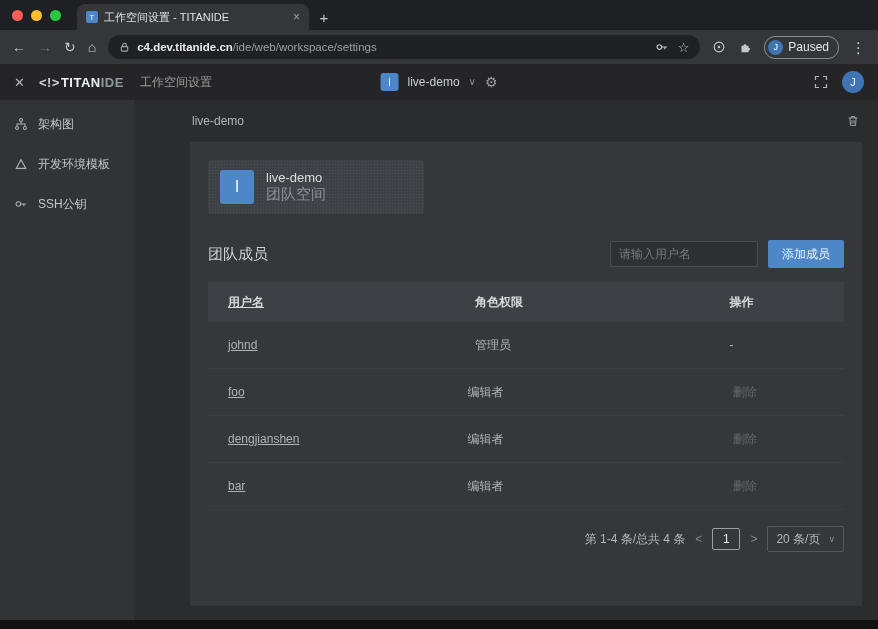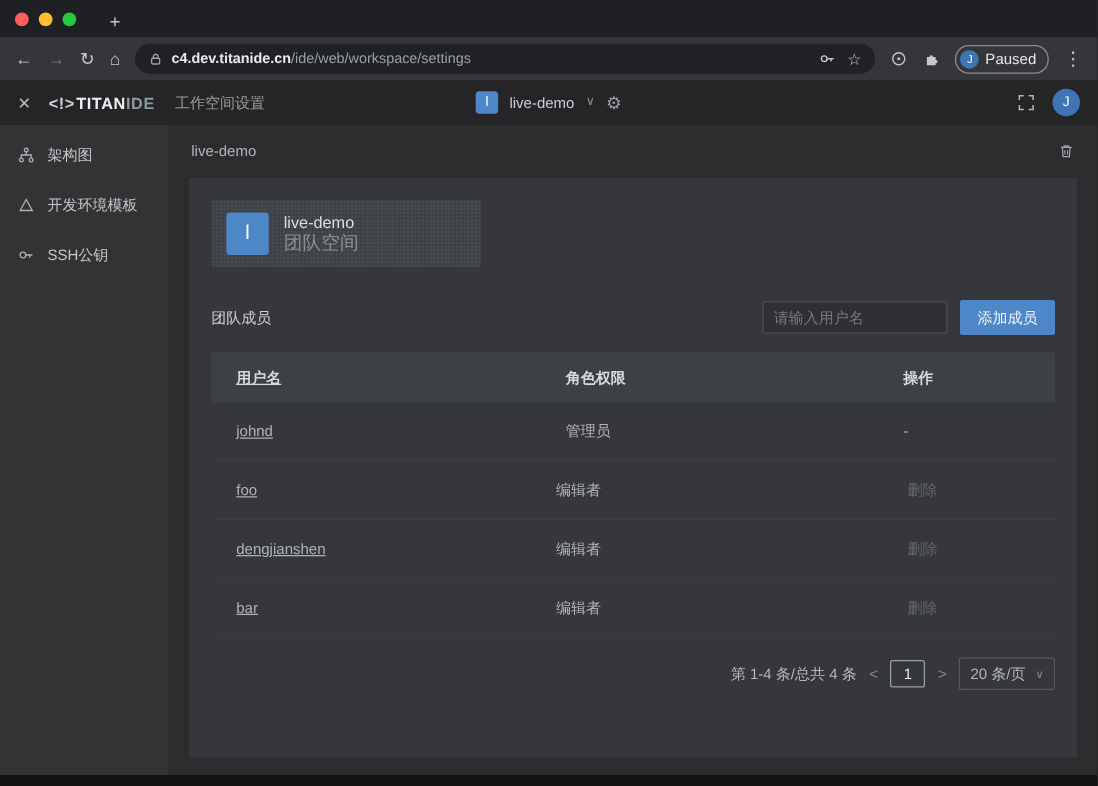--- a/index.html
+++ b/index.html
@@ -52,37 +52,37 @@
   .tile.sm{width:18px;height:18px;font-size:11px;}
   .tile.lg{width:34px;height:34px;font-size:16px;}
   .ws-name{color:#c9cdd1;font-size:12px;}
   .chev{color:#8a8d91;font-size:10px;line-height:1;}
   .hgear{color:#9a9da1;font-size:14px;line-height:1;}
   .hright{margin-left:auto;display:flex;align-items:center;gap:14px;}
   .fsicon{color:#b5b8bb;display:flex;}
   .avatar{width:22px;height:22px;border-radius:50%;background:#3f74b5;color:#fff;font-size:11px;display:flex;align-items:center;justify-content:center;}
 
   
-  .mainrow{flex:1;display:flex;min-height:0;}
+  .mainrow{flex:1;display:flex;min-height:0;gap:39px;}
   .sidebar{width:135px;background:#323335;padding-top:4px;flex:0 0 auto;}
   .side-item{height:40px;display:flex;align-items:center;gap:10px;padding:0 14px;color:#c3c6c9;font-size:12px;cursor:default;}
   .side-item svg{color:#aeb1b5;flex:0 0 auto;}
   .content{flex:1;display:flex;flex-direction:column;background:#2b2c2e;min-width:0;}
   .contentbar{height:42px;display:flex;align-items:center;padding:0 18px;color:#b3b6b9;font-size:12px;flex:0 0 auto;}
   .trash{margin-left:auto;color:#a6a9ad;display:flex;}
   .panel{flex:1;margin:0 16px 14px;background:#35373a;padding:18px 18px 10px;display:flex;flex-direction:column;min-height:0;}
 
   .ws-card{width:192px;background-color:#3e4146;
     background-image:radial-gradient(rgba(255,255,255,0.07) 1px,transparent 1px);
     background-size:3px 3px;border-radius:3px;padding:10px 12px;display:flex;align-items:center;gap:12px;}
   .ws-card-name{color:#dcdee0;font-size:13px;}
   .ws-card-type{color:#8d9094;font-size:15px;margin-top:0;}
 
   .members-head{margin-top:26px;display:flex;align-items:center;}
-  .sec-title{color:#cfd2d5;font-size:12px;}
+  .sec-title{color:#cfd2d5;font-size:15px;}
   .member-input{margin-left:auto;width:130px;height:24px;background:#2e3033;border:1px solid #4a4d51;border-radius:2px;color:#dcdee0;font-size:12px;padding:0 8px;outline:none;font-family:inherit;}
   .member-input::placeholder{color:#75787c;}
   .add-btn{margin-left:10px;height:28px;padding:0 14px;background:#4d87c7;border:none;border-radius:2px;color:#eef4fa;font-size:12px;font-family:Liberation Sans, sans-serif;cursor:pointer;}
 
   .table{margin-top:14px;}
   .trow{display:flex;align-items:center;font-size:12px;}
   .trow.head{background:#3d4044;height:40px;color:#d7d9db;font-weight:700;}
   .trow.body{height:46px;border-bottom:1px solid #3c3e42;color:#b0b3b6;}
   .c1{width:42%;padding-left:20px;box-sizing:border-box;text-decoration:underline;}
   .c2{width:40%;}
@@ -98,20 +98,25 @@
 </head>
 <body>
 
 <div class="window">
 
   <div class="tabstrip">
     <div class="traffic">
       <span class="light red"></span>
       <span class="light yellow"></span>
       <span class="light green"></span>
+    </div>
+    <div class="tab">
+      <span class="favicon">T</span>
+      <span class="tab-title">工作空间设置 - TITANIDE</span>
+      <span class="tab-close">×</span>
     </div>
     <div class="newtab">+</div>
   </div>
 
   <div class="toolbar">
     <span class="navicon">←</span>
     <span class="navicon dim">→</span>
     <span class="navicon">↻</span>
     <span class="navicon">⌂</span>
     <div class="omnibox">

